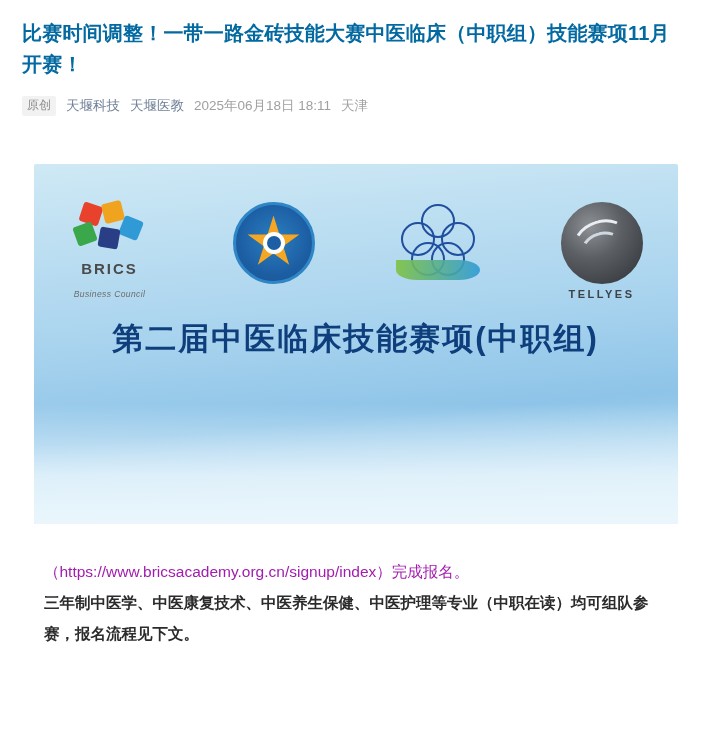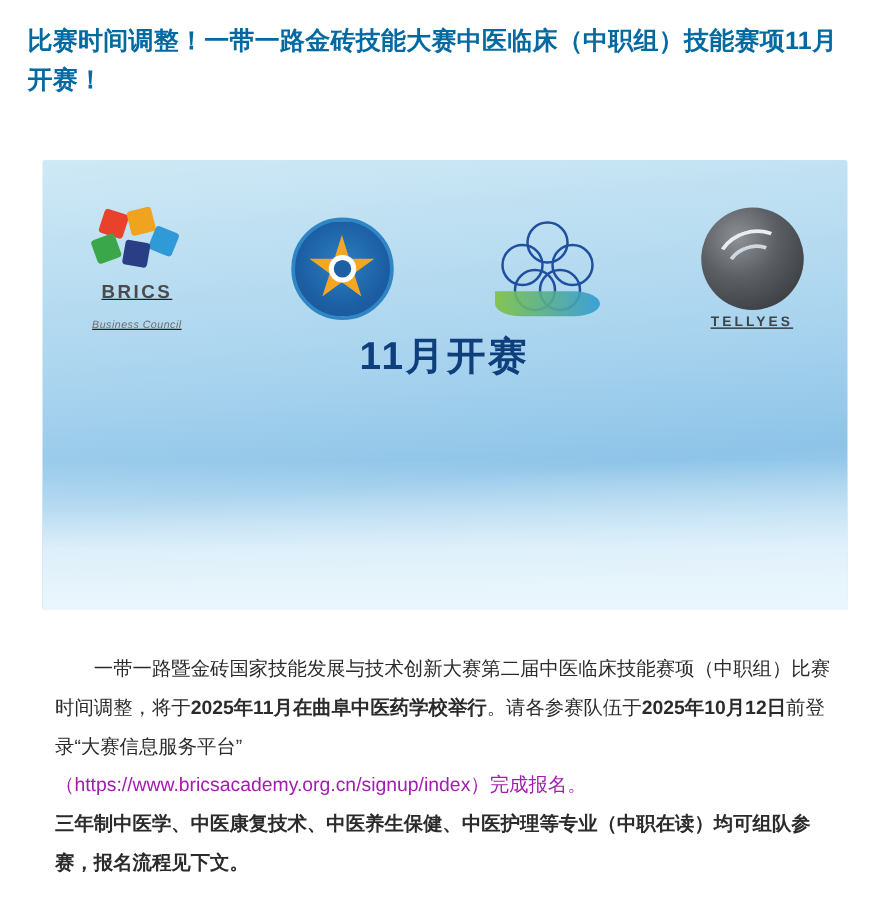--- a/index.html
+++ b/index.html
@@ -74,25 +74,24 @@
     content: "";
     position: absolute;
     left: 0; right: 0; bottom: 0;
     height: 120px;
     background: linear-gradient(180deg, rgba(255,255,255,0) 0%, rgba(232,245,252,0.85) 60%, #eaf6fc 100%);
   }
   .logo-row {
     position: relative;
     z-index: 2;
     display: flex;
-    align-items: center;
+    align-items: flex-start;
     justify-content: center;
     gap: 56px;
     padding-top: 38px;
-    text-decoration: underline;
   }
   .logo {
     width: 108px;
     text-align: center;
   }
   
   .brics-mark {
     width: 74px; height: 52px;
     margin: 0 auto 6px auto;
     position: relative;
@@ -244,20 +243,27 @@
     line-height: 2.0;
   }
 </style>
 </head>
 <body>
 
 <div class="page">
 
   <h1 class="article-title">比赛时间调整！一带一路金砖技能大赛中医临床（中职组）技能赛项11月开赛！</h1>
 
+  <div class="meta-row">
+    <span class="meta-badge">原创</span>
+    <span class="meta-author">天堰科技</span>
+    <span class="meta-account">天堰医教</span>
+    <span class="meta-time">2025年06月18日 18:11</span>
+    <span class="meta-location">天津</span>
+  </div>
 
   <div class="poster-wrap">
     <div class="poster">
 
       <div class="logo-row">
 
         <div class="logo">
           <div class="brics-mark">
             <i class="bm1"></i>
               <i class="bm2"></i>
@@ -290,26 +296,23 @@
         <div class="logo">
           <div class="tellyes-mark">
             <span class="sweep"></span>
             <span class="sweep2"></span>
           </div>
           <div class="tellyes-name">TELLYES</div>
         </div>
 
       </div>
 
-      <div class="poster-line3">11月开赛</div>
+      <div class="poster-line2">第二届中医临床技能赛项(中职组)</div>
 
     </div>
   </div>
 
   <div class="body-text">
-    <p class="p-indent" style="margin:0;">
-      <span>一带一路暨金砖国家技能发展与技术创新大赛第二届中医临床技能赛项（中职组）比赛时间调整，将于</span><span class="bold">2025年11月在曲阜中医药学校举行</span><span>。请各参赛队伍于</span><span class="bold">2025年10月12日</span><span>前登录“大赛信息服务平台”</span>
-    </p>
     <p class="link-text" style="margin:0;">（https://www.bricsacademy.org.cn/signup/index）完成报名。</p>
     <p class="p-bold-block" style="margin:0;">三年制中医学、中医康复技术、中医养生保健、中医护理等专业（中职在读）均可组队参赛，报名流程见下文。</p>
   </div>
 
 </div>
 
 </body></html>

